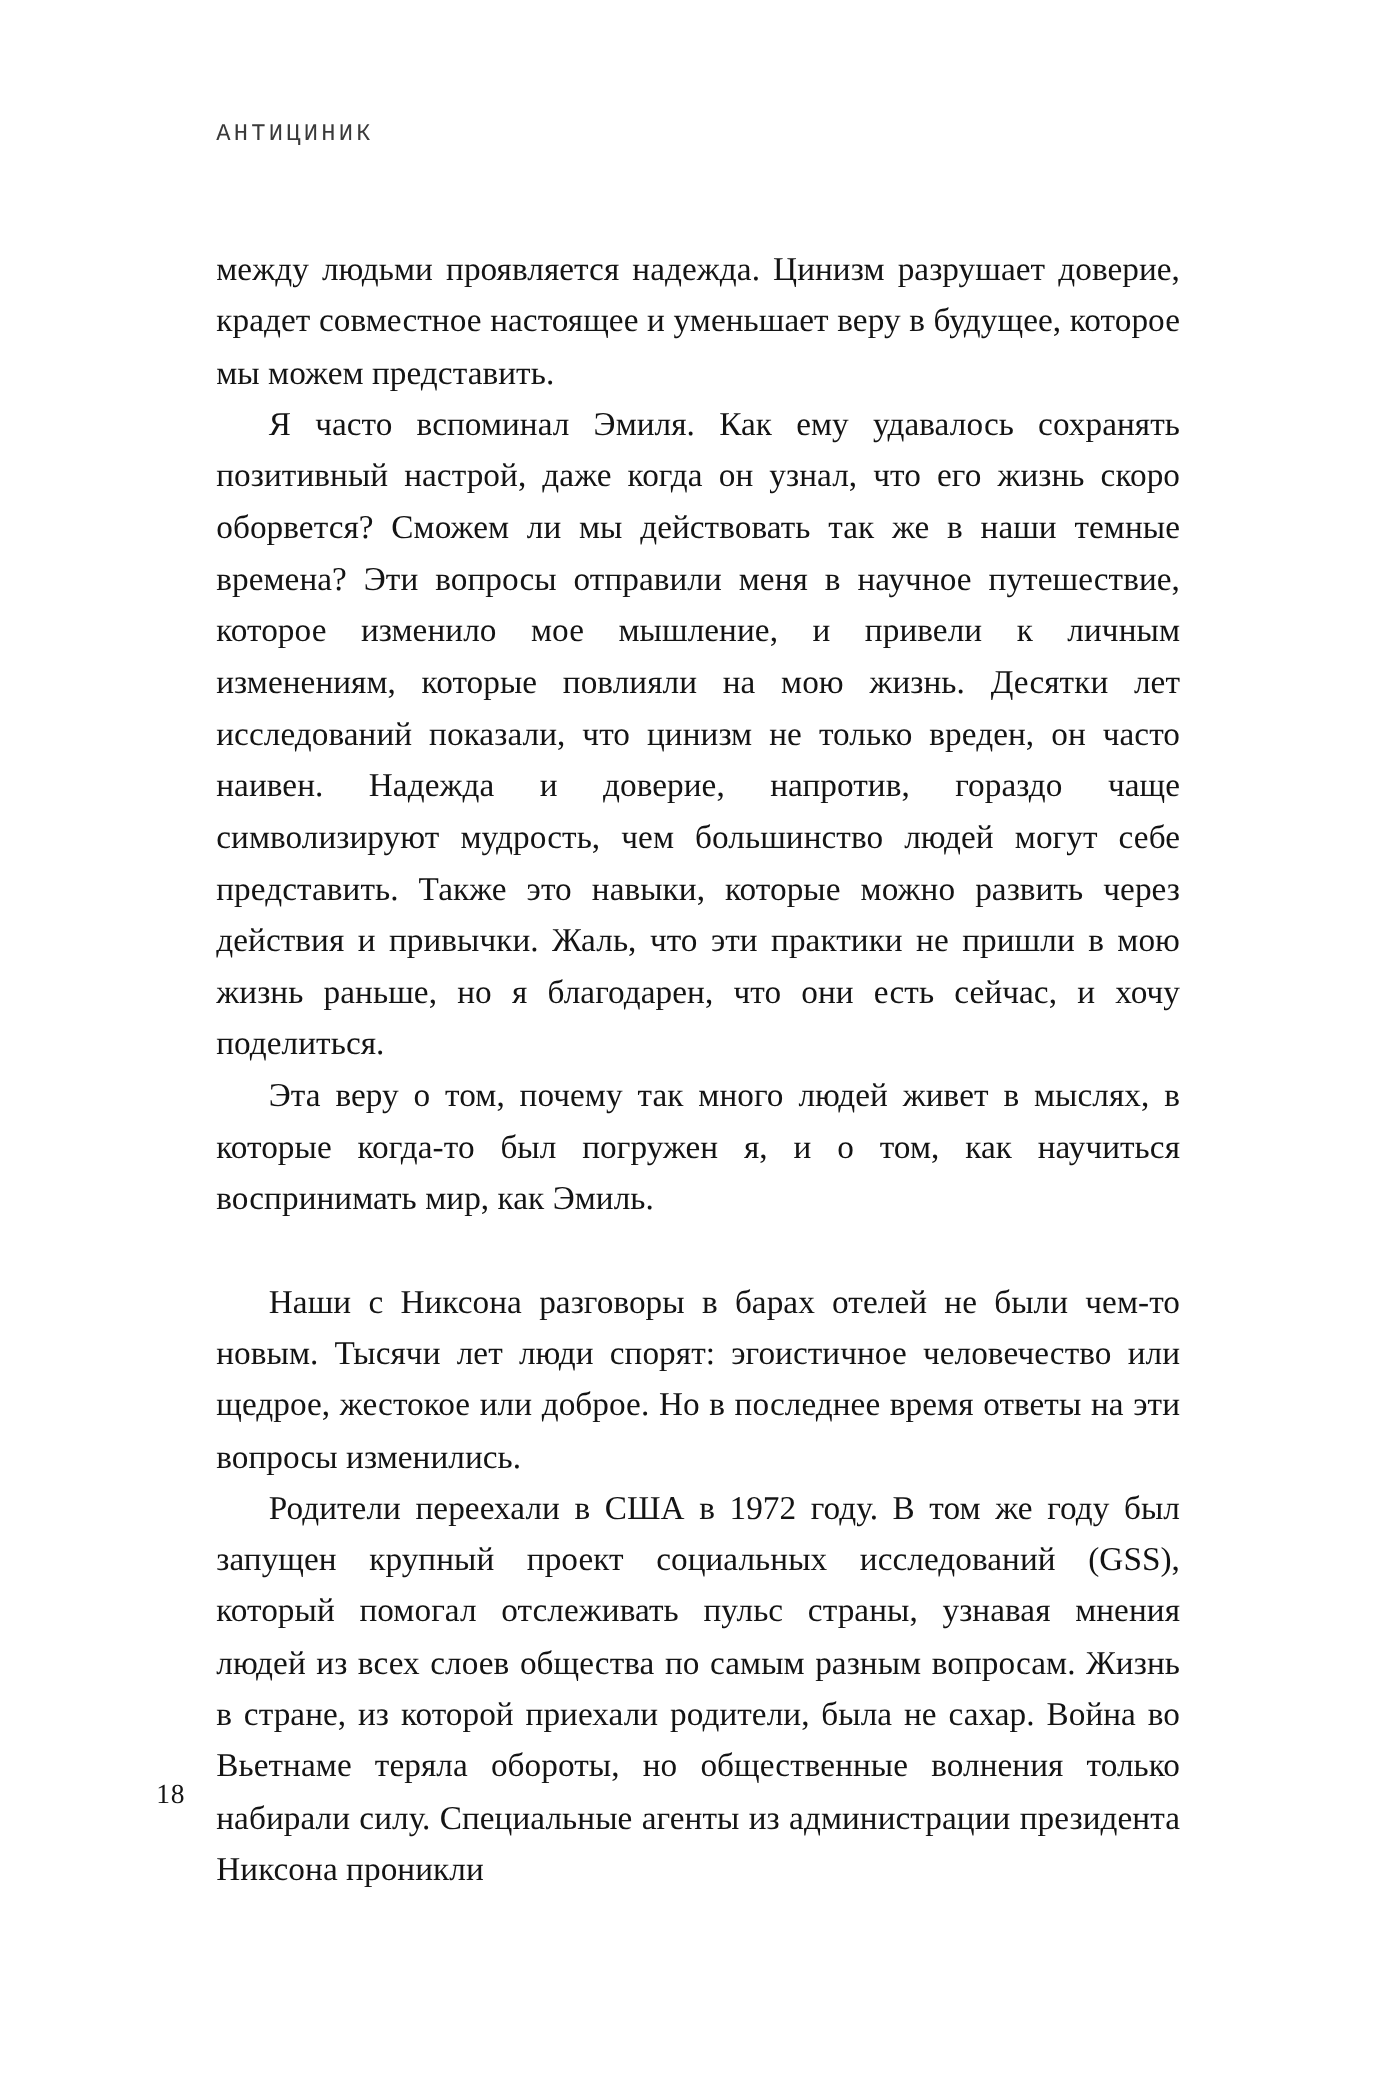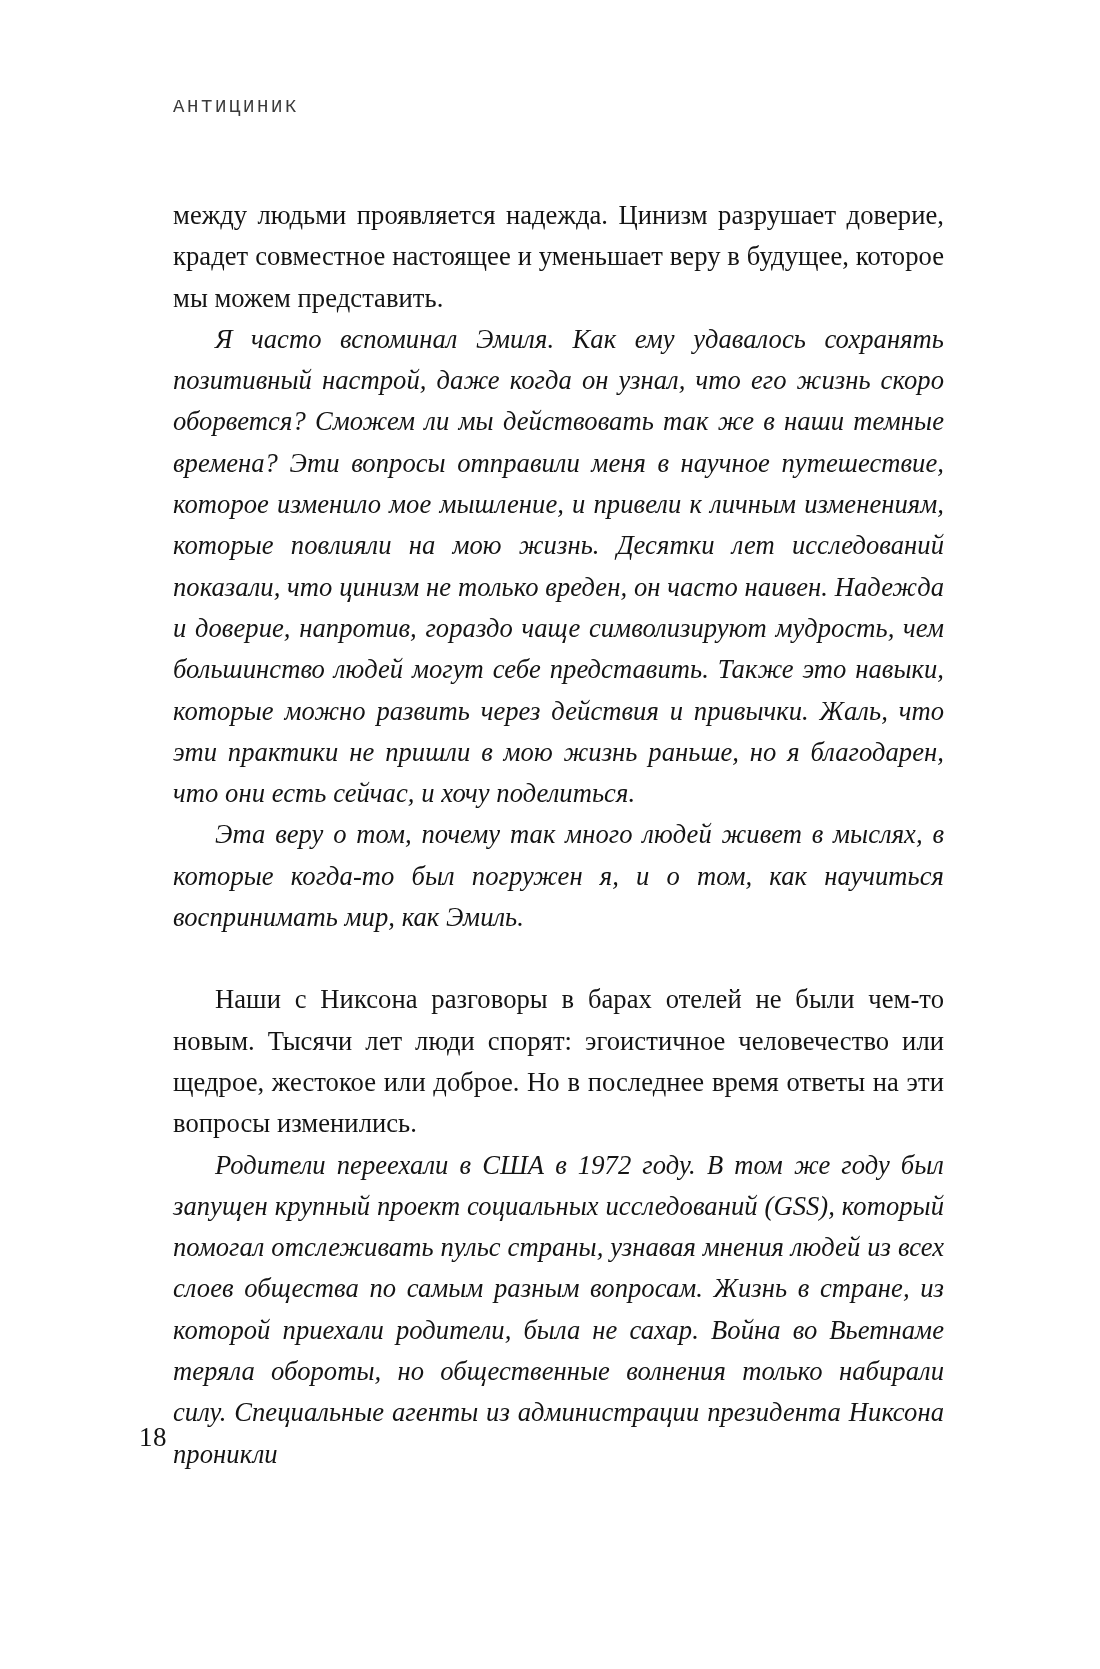--- a/index.html
+++ b/index.html
@@ -57,33 +57,32 @@
     color: #141414;
     letter-spacing: 0.05px;
   }
 
   .para.indent {
     text-indent: 42px;
   }
 
   .para + .para {
     margin-top: 0;
-    font-style: italic;
   }
 
   .spacer-break {
     height: 41px;
   }
 
   
   .folio {
     position: absolute;
-    left: 139px;
+    left: 125px;
     top: 1422px;
-    font-size: 27px;
+    font-size: 22px;
     color: #141414;
     letter-spacing: 0.5px;
   }
 </style>
 </head>
 <body>
 
 <div class="page">
 
   <div class="running-head">АНТИЦИНИК</div>

